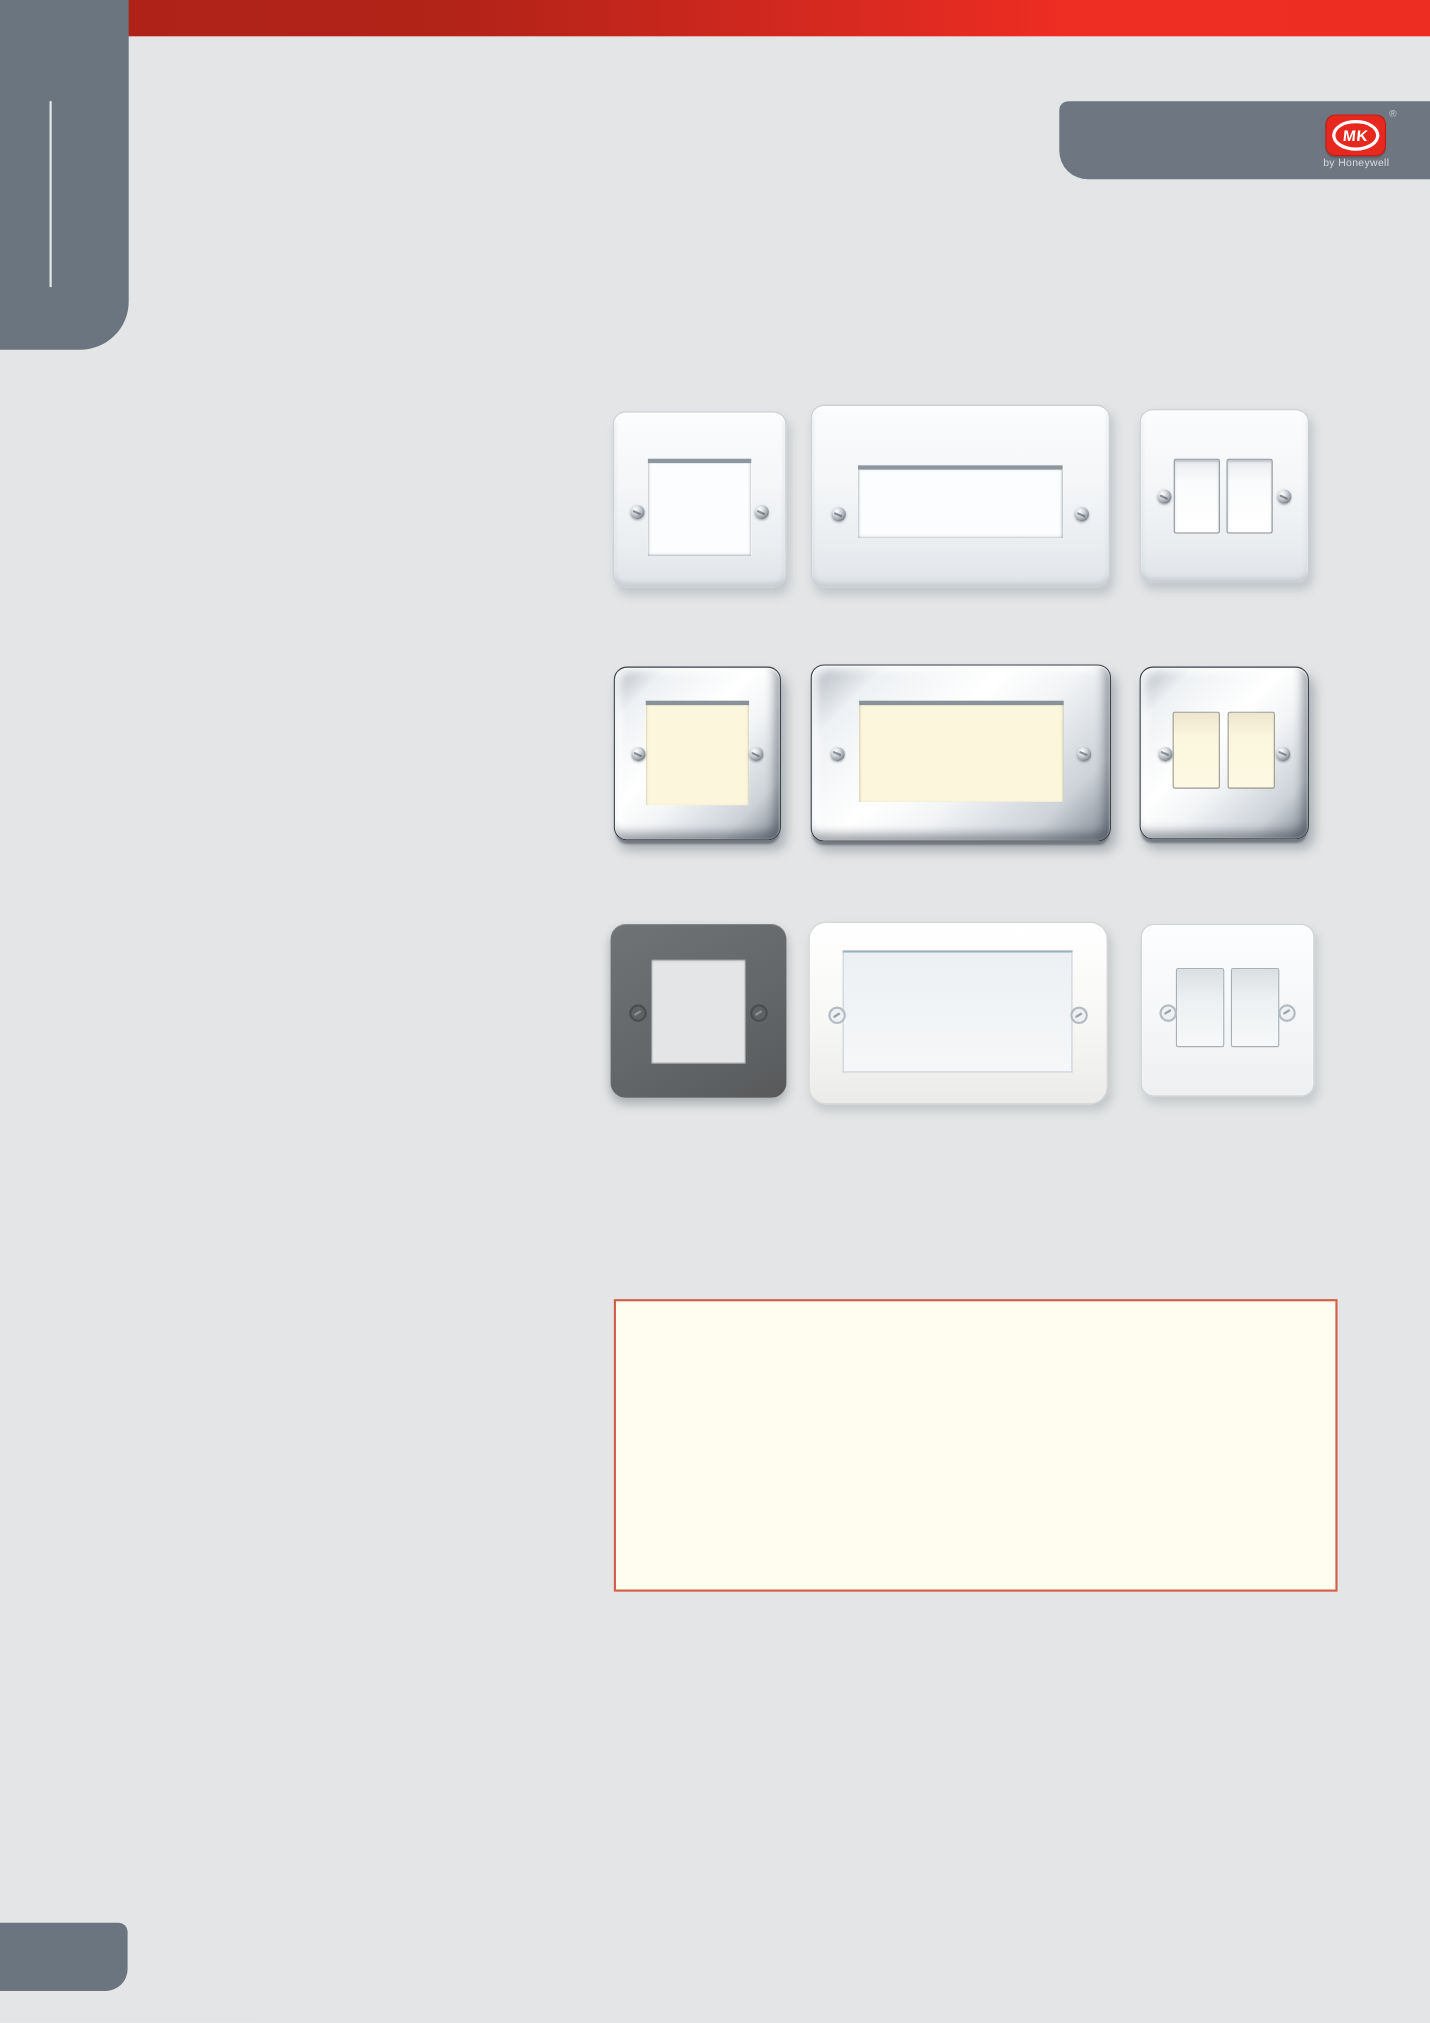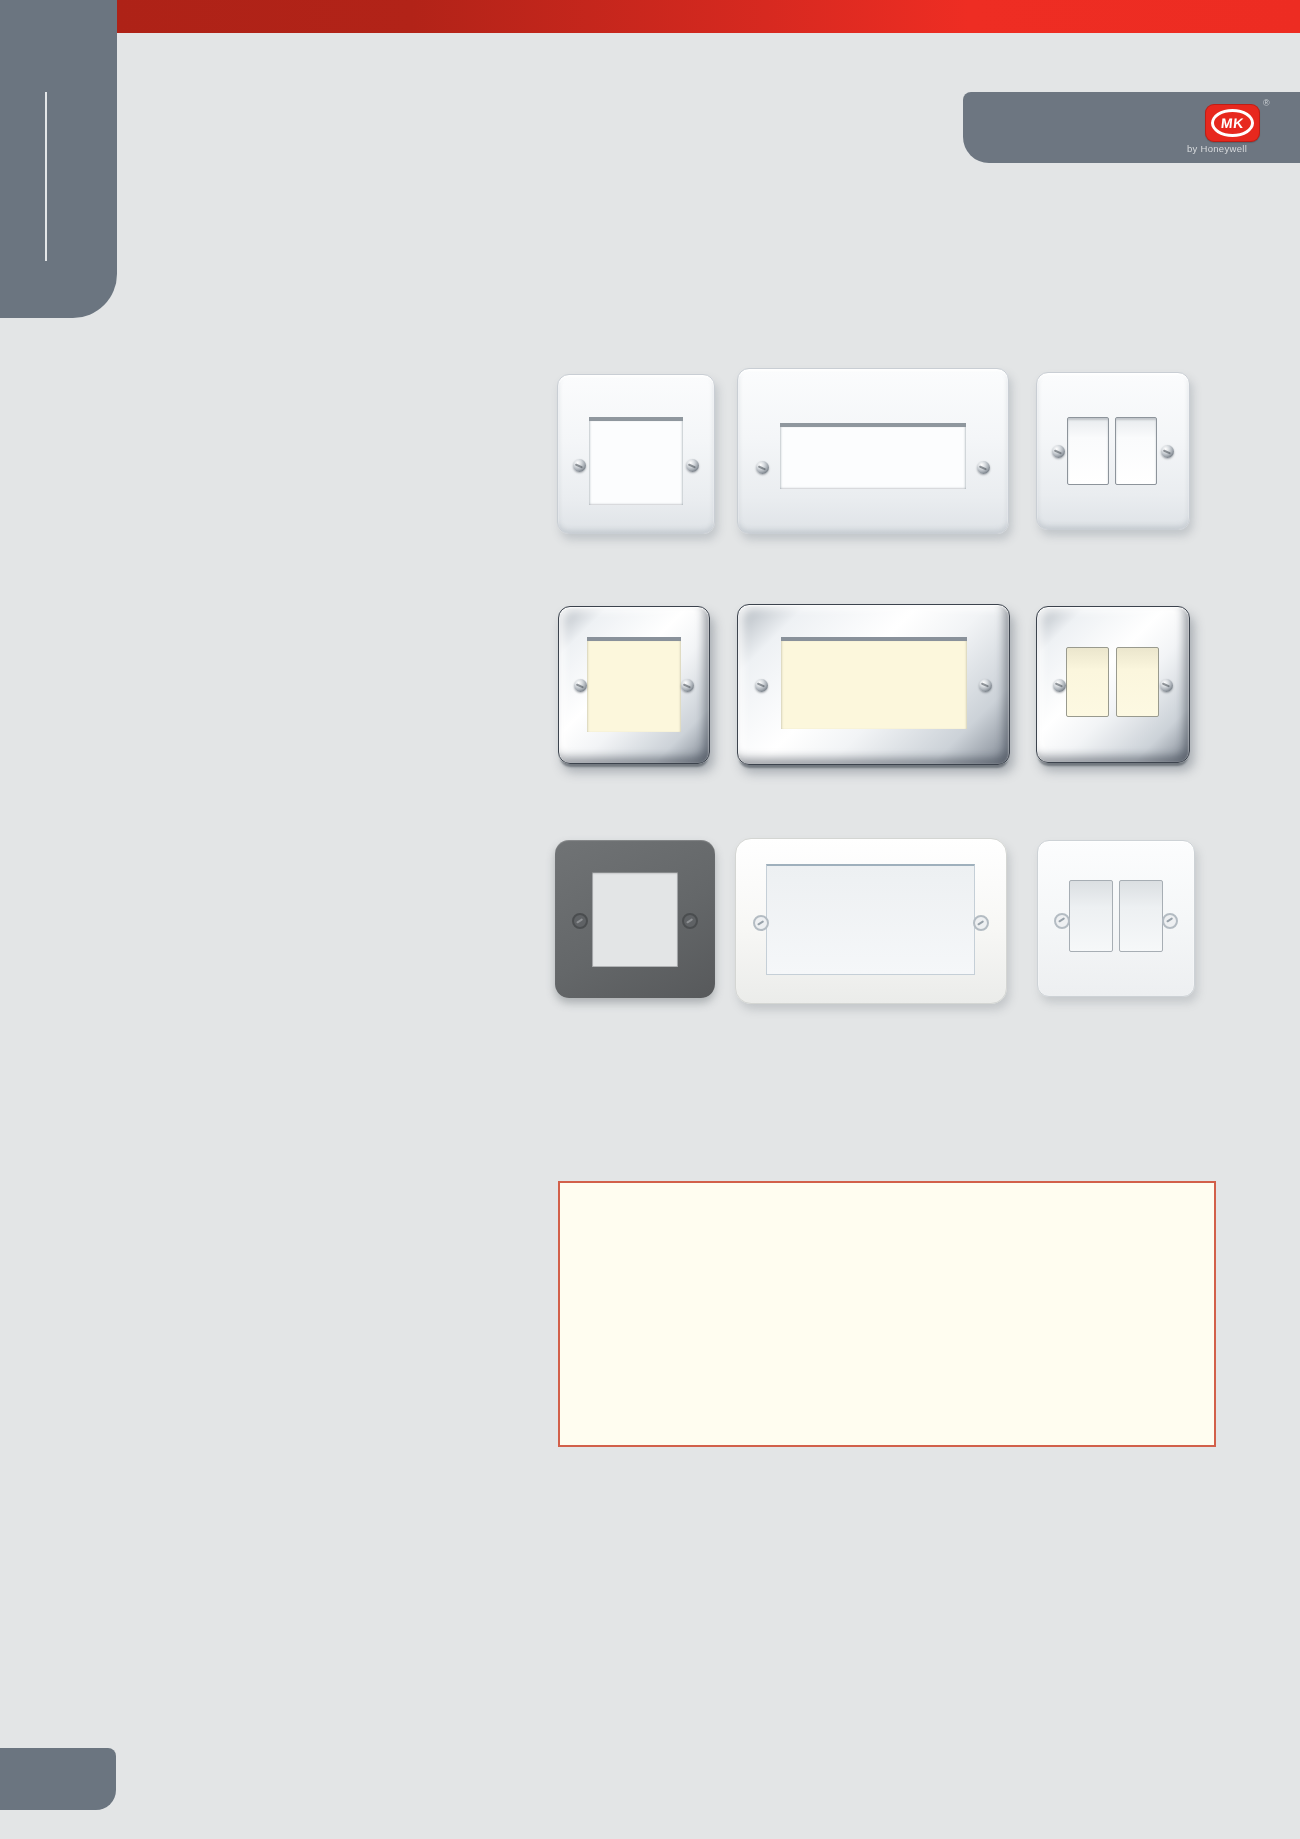--- a/index.html
+++ b/index.html
@@ -39,21 +39,21 @@
     display:flex; align-items:center; justify-content:center;
   }
   .mk-text{
     color:#ffffff; font-weight:bold; font-size:14px; line-height:1;
     transform:skewX(-6deg); letter-spacing:.5px;
   }
   .reg-mark{
     position:absolute; left:300px; top:6px; font-size:9px; color:#ccd1d5;
   }
   .byline{
-    position:absolute; left:206px; top:51px; width:96px;
+    position:absolute; left:222px; top:51px; width:96px;
     text-align:center; font-size:9.5px; color:#d7dadd; letter-spacing:.3px;
   }
   .footer-tab{
     position:absolute; left:0; top:1748px; width:116px; height:62px;
     background:#6b7580; border-radius:0 8px 20px 0;
   }
   .note-box{
     position:absolute; left:558px; top:1181px; width:658px; height:266px;
     background:#fffdf0; border:2px solid #d2604a;
     box-sizing:border-box;

